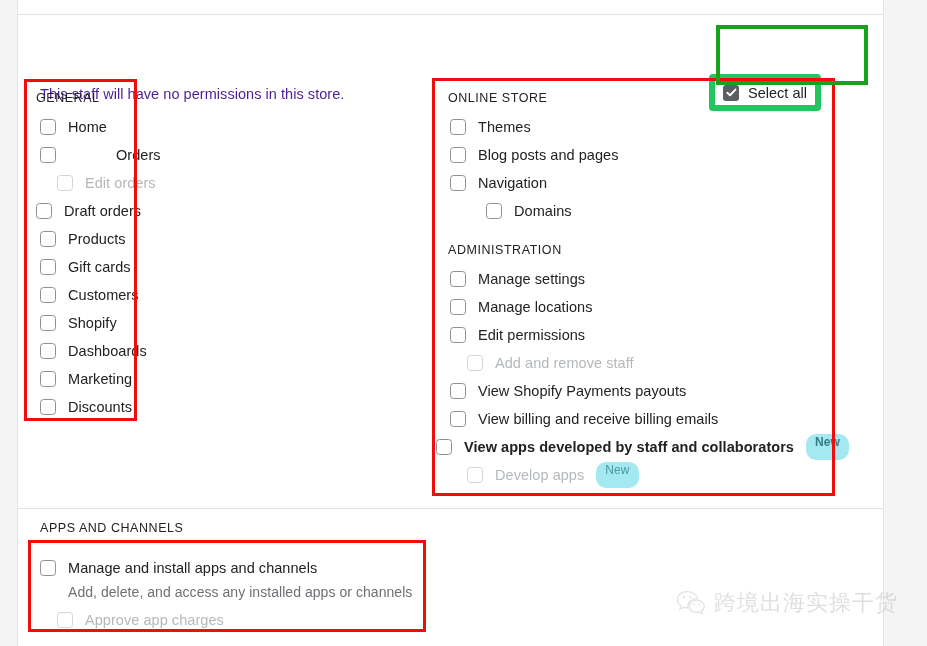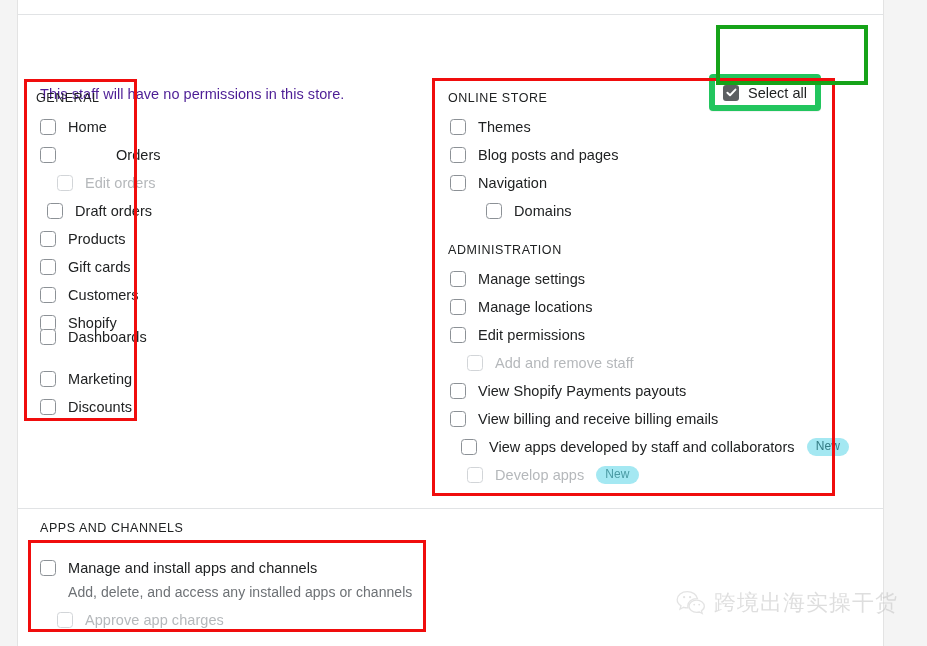--- a/index.html
+++ b/index.html
@@ -131,21 +131,21 @@
   
   .badge-new {
     margin-left: 12px;
     display: inline-flex;
     align-items: center;
     justify-content: center;
     background: #a4e8f2;
     color: #347c84;
     font-size: 12px;
     border-radius: 10px;
-    padding: 2px 9px 3px 9px;
+    padding: 2px 9px 11px 9px;
     line-height: 13px;
     letter-spacing: 0.1px;
   }
   .cb-row.disabled .badge-new {
     color: #4a9aa3;
   }
 
   
   .annot {
     position: absolute;
@@ -214,41 +214,41 @@
   <span class="cb-label">Home</span>
 </div>
 <div class="cb-row" style="left:40px; top:145px;gap:48px;">
   <span class="cb-box"></span>
   <span class="cb-label">Orders</span>
 </div>
 <div class="cb-row disabled" style="left:57px; top:173px;">
   <span class="cb-box"></span>
   <span class="cb-label">Edit orders</span>
 </div>
-<div class="cb-row" style="left:47px; top:201px;justify-content:center;">
+<div class="cb-row" style="left:36px; top:201px;justify-content:center;">
   <span class="cb-box"></span>
   <span class="cb-label">Draft orders</span>
 </div>
 <div class="cb-row" style="left:40px; top:229px;">
   <span class="cb-box"></span>
   <span class="cb-label">Products</span>
 </div>
 <div class="cb-row" style="left:40px; top:257px;">
   <span class="cb-box"></span>
   <span class="cb-label">Gift cards</span>
 </div>
 <div class="cb-row" style="left:40px; top:285px;">
   <span class="cb-box"></span>
   <span class="cb-label">Customers</span>
 </div>
 <div class="cb-row" style="left:40px; top:313px;">
   <span class="cb-box"></span>
   <span class="cb-label">Shopify</span>
 </div>
-<div class="cb-row" style="left:40px; top:327px;">
+<div class="cb-row" style="left:40px; top:341px;">
   <span class="cb-box"></span>
   <span class="cb-label">Dashboards</span>
 </div>
 <div class="cb-row" style="left:40px; top:369px;">
   <span class="cb-box"></span>
   <span class="cb-label">Marketing</span>
 </div>
 <div class="cb-row" style="left:40px; top:397px;">
   <span class="cb-box"></span>
   <span class="cb-label">Discounts</span>
@@ -292,21 +292,21 @@
   <span class="cb-label">Add and remove staff</span>
 </div>
 <div class="cb-row" style="left:450px; top:381px;">
   <span class="cb-box"></span>
   <span class="cb-label">View Shopify Payments payouts</span>
 </div>
 <div class="cb-row" style="left:450px; top:409px;">
   <span class="cb-box"></span>
   <span class="cb-label">View billing and receive billing emails</span>
 </div>
-<div class="cb-row" style="left:461px; top:437px;">
+<div class="cb-row" style="left:436px; top:437px;font-weight:bold;">
   <span class="cb-box"></span>
   <span class="cb-label">View apps developed by staff and collaborators</span>
   <span class="badge-new">New</span>
 </div>
 <div class="cb-row disabled" style="left:467px; top:465px;">
   <span class="cb-box"></span>
   <span class="cb-label">Develop apps</span>
   <span class="badge-new">New</span>
 </div>
 

